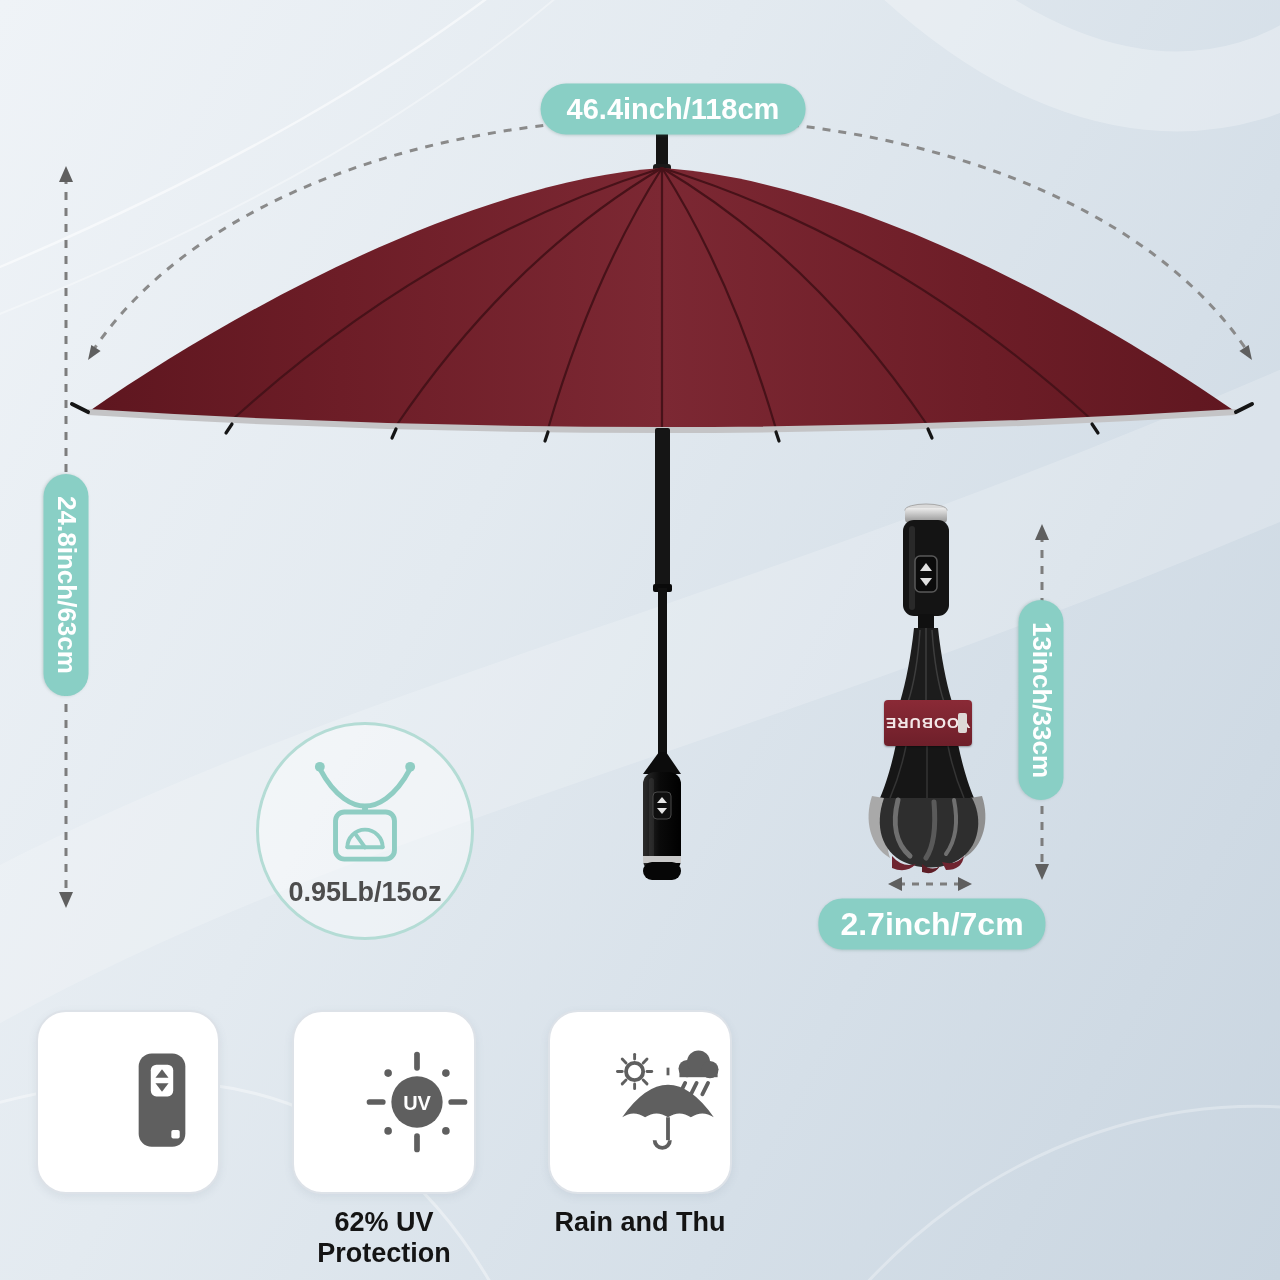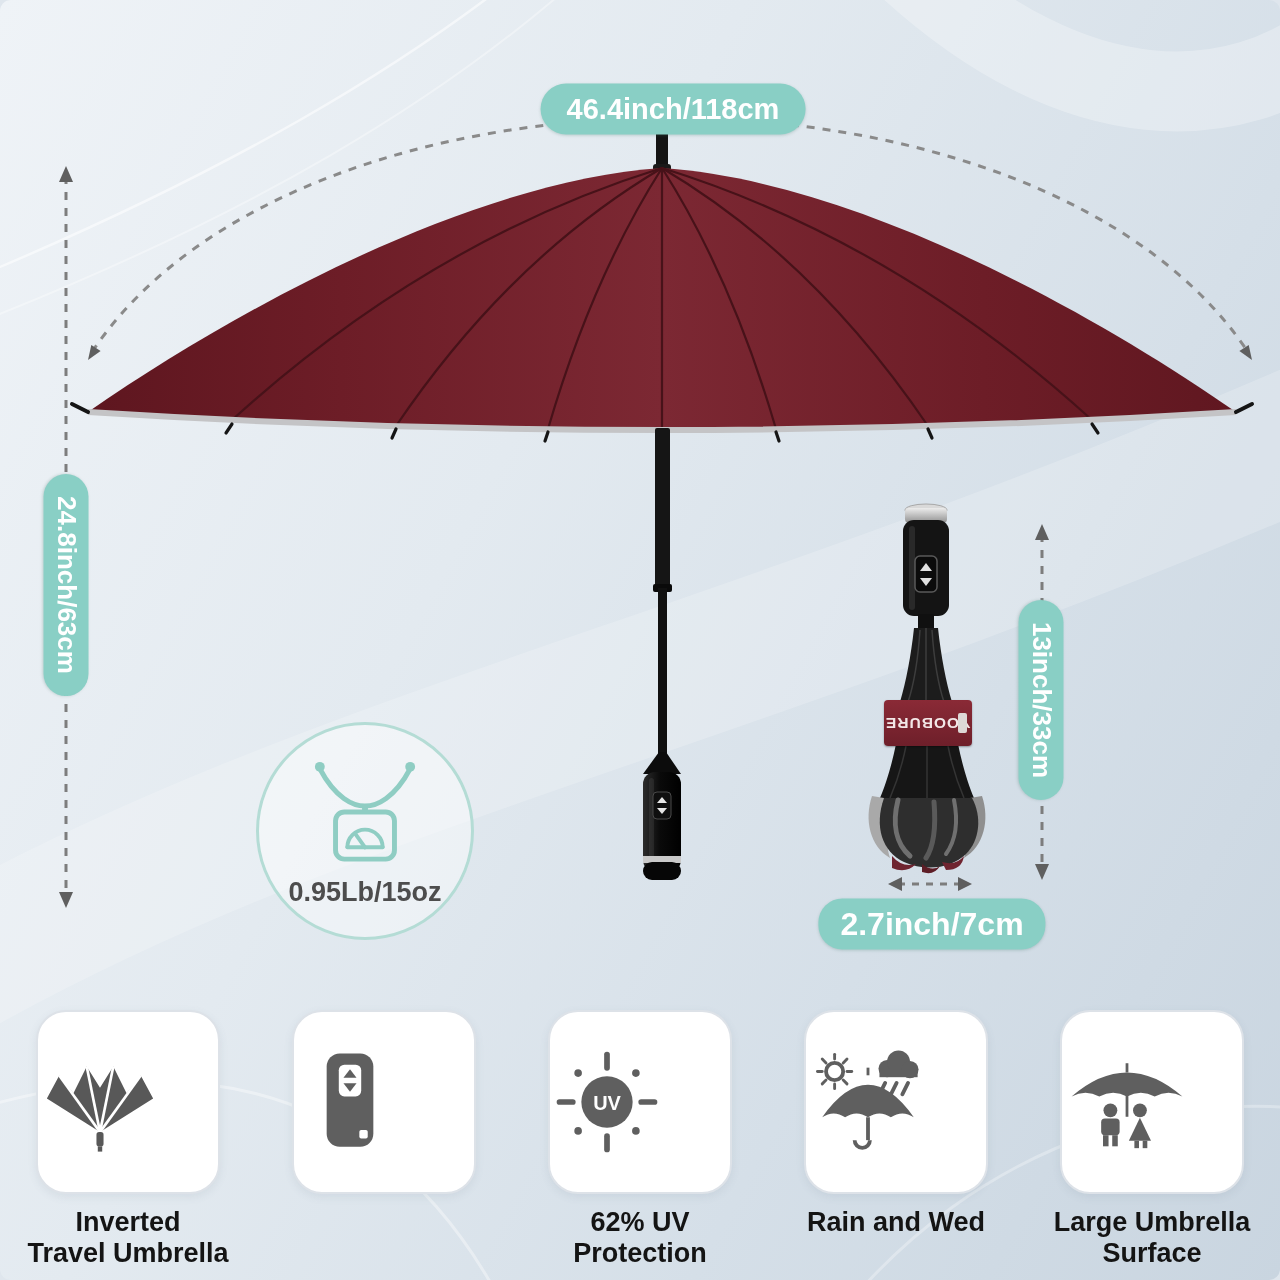--- a/index.html
+++ b/index.html
@@ -1,21 +1,20 @@
 <!DOCTYPE html>
 <html><head>
 <meta charset="utf-8">
 <style>
   html,body{margin:0;padding:0;background:#dfe6ed;}
   *{box-sizing:border-box;}
   .stage{
     position:relative;width:1280px;height:1280px;overflow:hidden;
     background:linear-gradient(118deg,#eff3f7 0%,#e3eaf0 38%,#d5dfe8 70%,#c9d5e0 100%);
     font-family:"Liberation Sans",sans-serif;
-    border-radius:11px;
   }
   .layer{position:absolute;inset:0;}
   .pill{
     position:absolute;background:#89cfc5;color:#ffffff;font-weight:bold;
     border-radius:28px;padding:9px 26px;font-size:29px;white-space:nowrap;
     transform:translate(-50%,-50%);box-shadow:0 1px 3px rgba(60,110,100,.25);
   }
   .pill.small{font-size:32px;padding:7px 22px;border-radius:24px;}
   .pill.rot{transform:translate(-50%,-50%) rotate(90deg);font-size:26px;padding:7px 22px;border-radius:24px;}
   .weight-circle{
@@ -28,21 +27,21 @@
     position:absolute;left:884px;top:700px;width:88px;height:46px;border-radius:4px;
     background:linear-gradient(#8a2a36,#6e1f2a);display:flex;align-items:center;justify-content:center;
     box-shadow:0 1px 2px rgba(0,0,0,.35);
   }
   .band span{transform:rotate(180deg);color:#f3e7e7;font-weight:bold;font-size:15.5px;letter-spacing:1px;}
   .band .tag{position:absolute;right:5px;top:13px;width:9px;height:20px;background:#ddd8d6;border-radius:2px;transform:none;}
   .features-row{position:absolute;left:0;top:1010px;width:1280px;display:flex;}
   .feature-col{width:256px;display:flex;flex-direction:column;align-items:center;}
   .card{
     width:184px;height:184px;background:#ffffff;border:2px solid #dde2e8;border-radius:30px;
-    box-shadow:0 3px 8px rgba(90,110,130,.10);display:flex;align-items:center;justify-content:flex-start;
+    box-shadow:0 3px 8px rgba(90,110,130,.10);display:flex;align-items:center;justify-content:flex-end;
   }
   .feature-label{
     margin-top:13px;font-size:27px;font-weight:bold;color:#141414;line-height:1.16;
     text-align:center;white-space:pre-line;
   }
 </style>
 </head>
 <body>
 
 <div class="stage">
@@ -191,37 +190,20 @@
     <div class="weight-value">0.95Lb/15oz</div>
   </div>
 
   <div class="band">
     <span>YOOBURE</span>
     <div class="tag"></div>
   </div>
 
   <div class="features-row">
 
-    <div class="feature-col">
-      <div class="card">
-        <svg width="124" height="112" viewBox="-70 -60 140 120">
-          <path d="M0,34 L-60,-4 L-46,-30 L-30,-10 L-15,-40 L0,-16 L15,-40 L30,-10 L46,-30 L60,-4 Z" fill="#585858"></path>
-          <g stroke="#ffffff" stroke-width="3">
-            <line x1="0" y1="34" x2="-46" y2="-30"></line>
-              <line x1="0" y1="34" x2="-15" y2="-40"></line>
-            <line x1="0" y1="34" x2="15" y2="-40"></line>
-              <line x1="0" y1="34" x2="46" y2="-30"></line>
-          </g>
-          <rect x="-4" y="34" width="8" height="16" rx="3" fill="#585858"></rect>
-          <rect x="-2.5" y="50" width="5" height="6" fill="#585858"></rect>
-        </svg>
-      </div>
-      <div class="feature-label">Inverted
-Travel Umbrella</div>
-    </div>
 
     <div class="feature-col">
       <div class="card">
         <svg width="112" height="112" viewBox="-60 -60 120 120">
           <rect x="-25" y="-52" width="50" height="100" rx="14" fill="#5f5f5f"></rect>
           <rect x="-12" y="-40" width="24" height="34" rx="6" fill="#ffffff"></rect>
           <polygon points="0,-35 -7,-26 7,-26" fill="#5f5f5f"></polygon>
           <polygon points="0,-11 -7,-20 7,-20" fill="#5f5f5f"></polygon>
           <rect x="10" y="30" width="9" height="9" rx="2" fill="#ffffff"></rect>
         </svg>
@@ -275,39 +257,18 @@
             <line x1="18" y1="-20" x2="12" y2="-8"></line>
               <line x1="30" y1="-20" x2="24" y2="-8"></line>
               <line x1="42" y1="-20" x2="36" y2="-8"></line>
           </g>
           <path d="M-48,16 Q0,-52 48,16 Q36,8 24,16 Q12,8 0,16 Q-12,8 -24,16 Q-36,8 -48,16 Z" fill="#5f5f5f"></path>
           <rect x="-1.5" y="-36" width="3" height="8" fill="#5f5f5f"></rect>
           <rect x="-2" y="16" width="4" height="24" fill="#5f5f5f"></rect>
           <path d="M2,40 a8,8 0 1 1 -16,0" stroke="#5f5f5f" stroke-width="4" fill="none"></path>
         </svg>
       </div>
-      <div class="feature-label">Rain and Wed</div>
+      <div class="feature-label">Rain and Thu</div>
     </div>
 
-    <div class="feature-col">
-      <div class="card">
-        <svg width="130" height="120" viewBox="-70 -65 140 130">
-          <path d="M-60,-6 Q0,-58 60,-6 Q45,-14 30,-6 Q15,-14 0,-6 Q-15,-14 -30,-6 Q-45,-14 -60,-6 Z" fill="#5f5f5f"></path>
-          <rect x="-1.5" y="-42" width="3" height="10" fill="#5f5f5f"></rect>
-          <rect x="-1.5" y="-10" width="3" height="26" fill="#5f5f5f"></rect>
-          <g fill="#5f5f5f">
-            <circle cx="-18" cy="9" r="7.5"></circle>
-            <rect x="-28" y="18" width="20" height="18" rx="4"></rect>
-            <rect x="-26" y="36" width="6" height="12"></rect>
-              <rect x="-16" y="36" width="6" height="12"></rect>
-            <circle cx="14" cy="9" r="7.5"></circle>
-            <path d="M14,17 L2,42 L26,42 Z"></path>
-            <rect x="8" y="42" width="5" height="8"></rect>
-              <rect x="17" y="42" width="5" height="8"></rect>
-          </g>
-        </svg>
-      </div>
-      <div class="feature-label">Large Umbrella
-Surface</div>
-    </div>
 
   </div>
 </div>
 
 </body></html>

